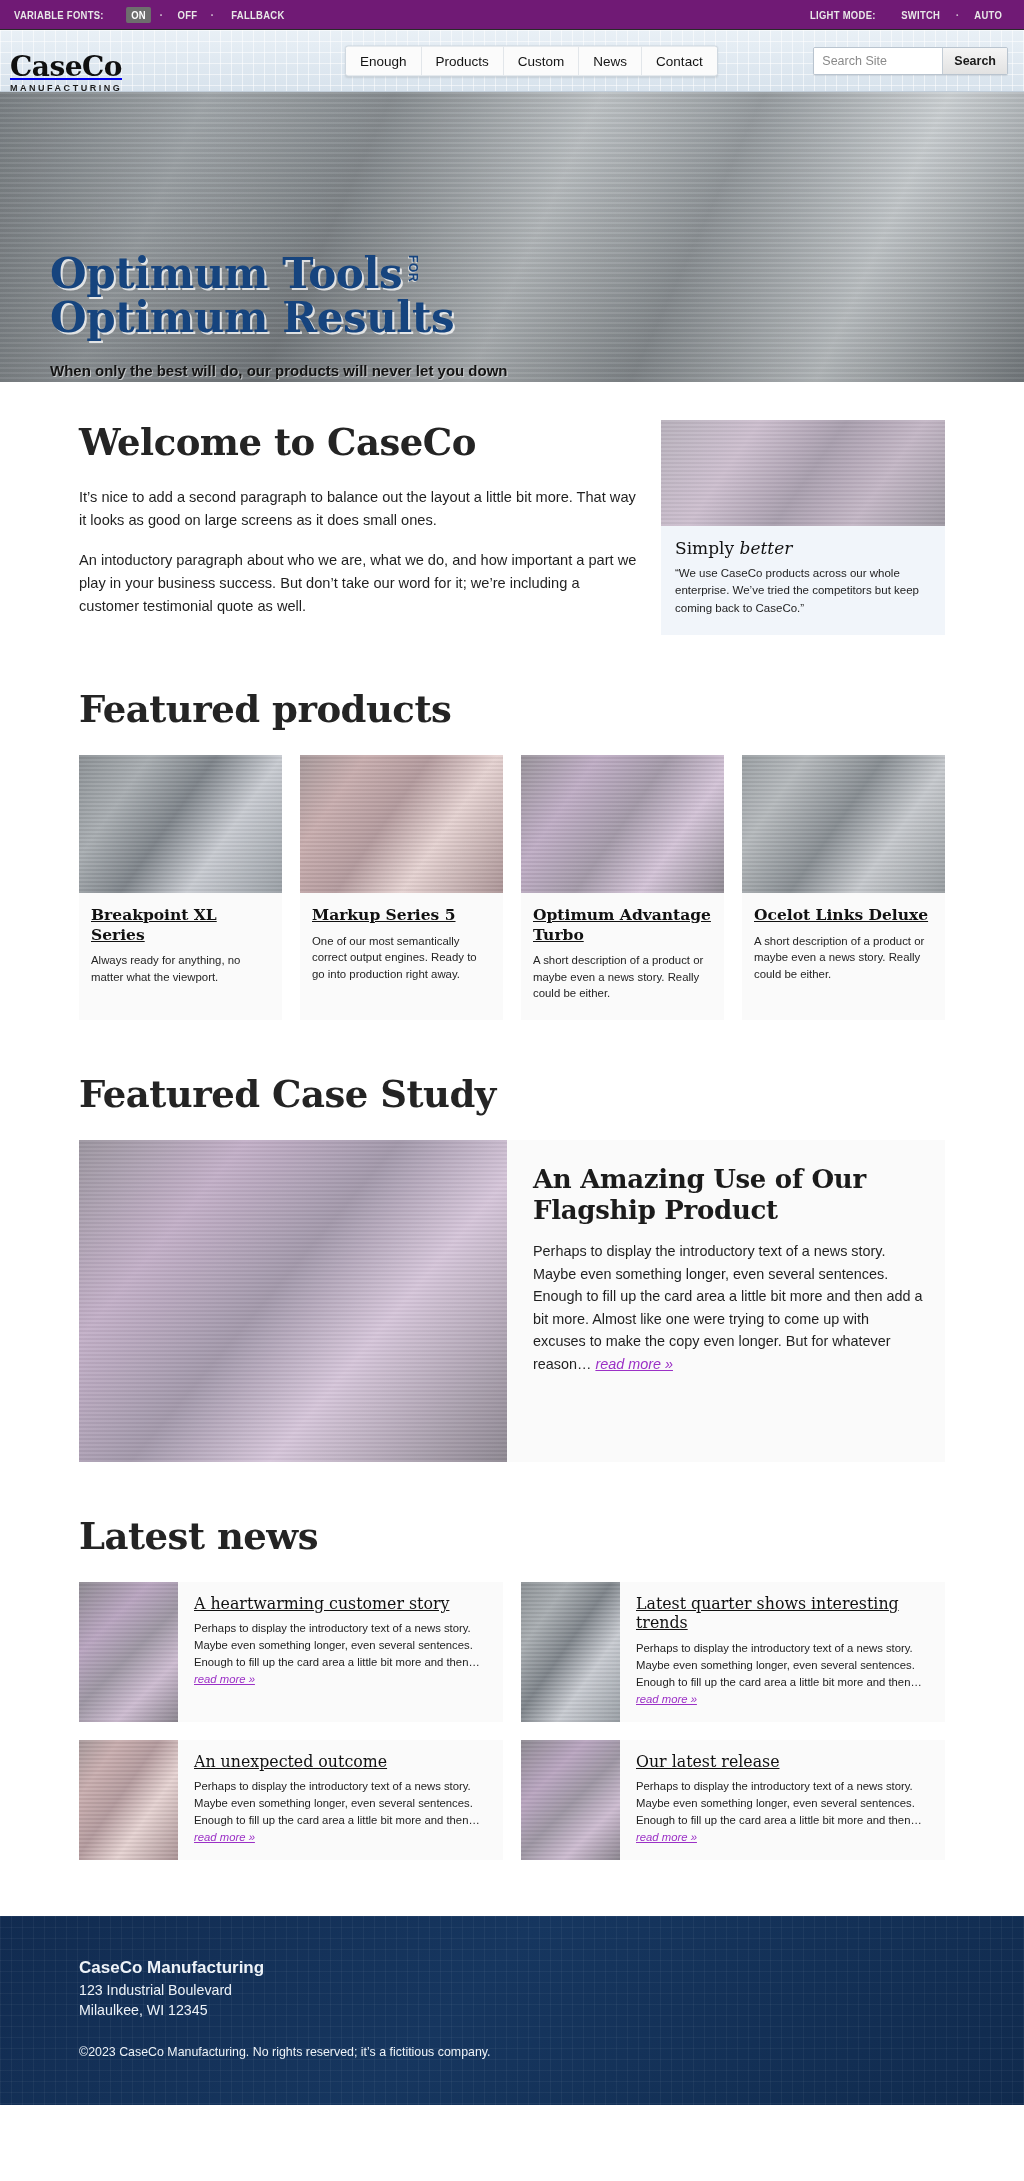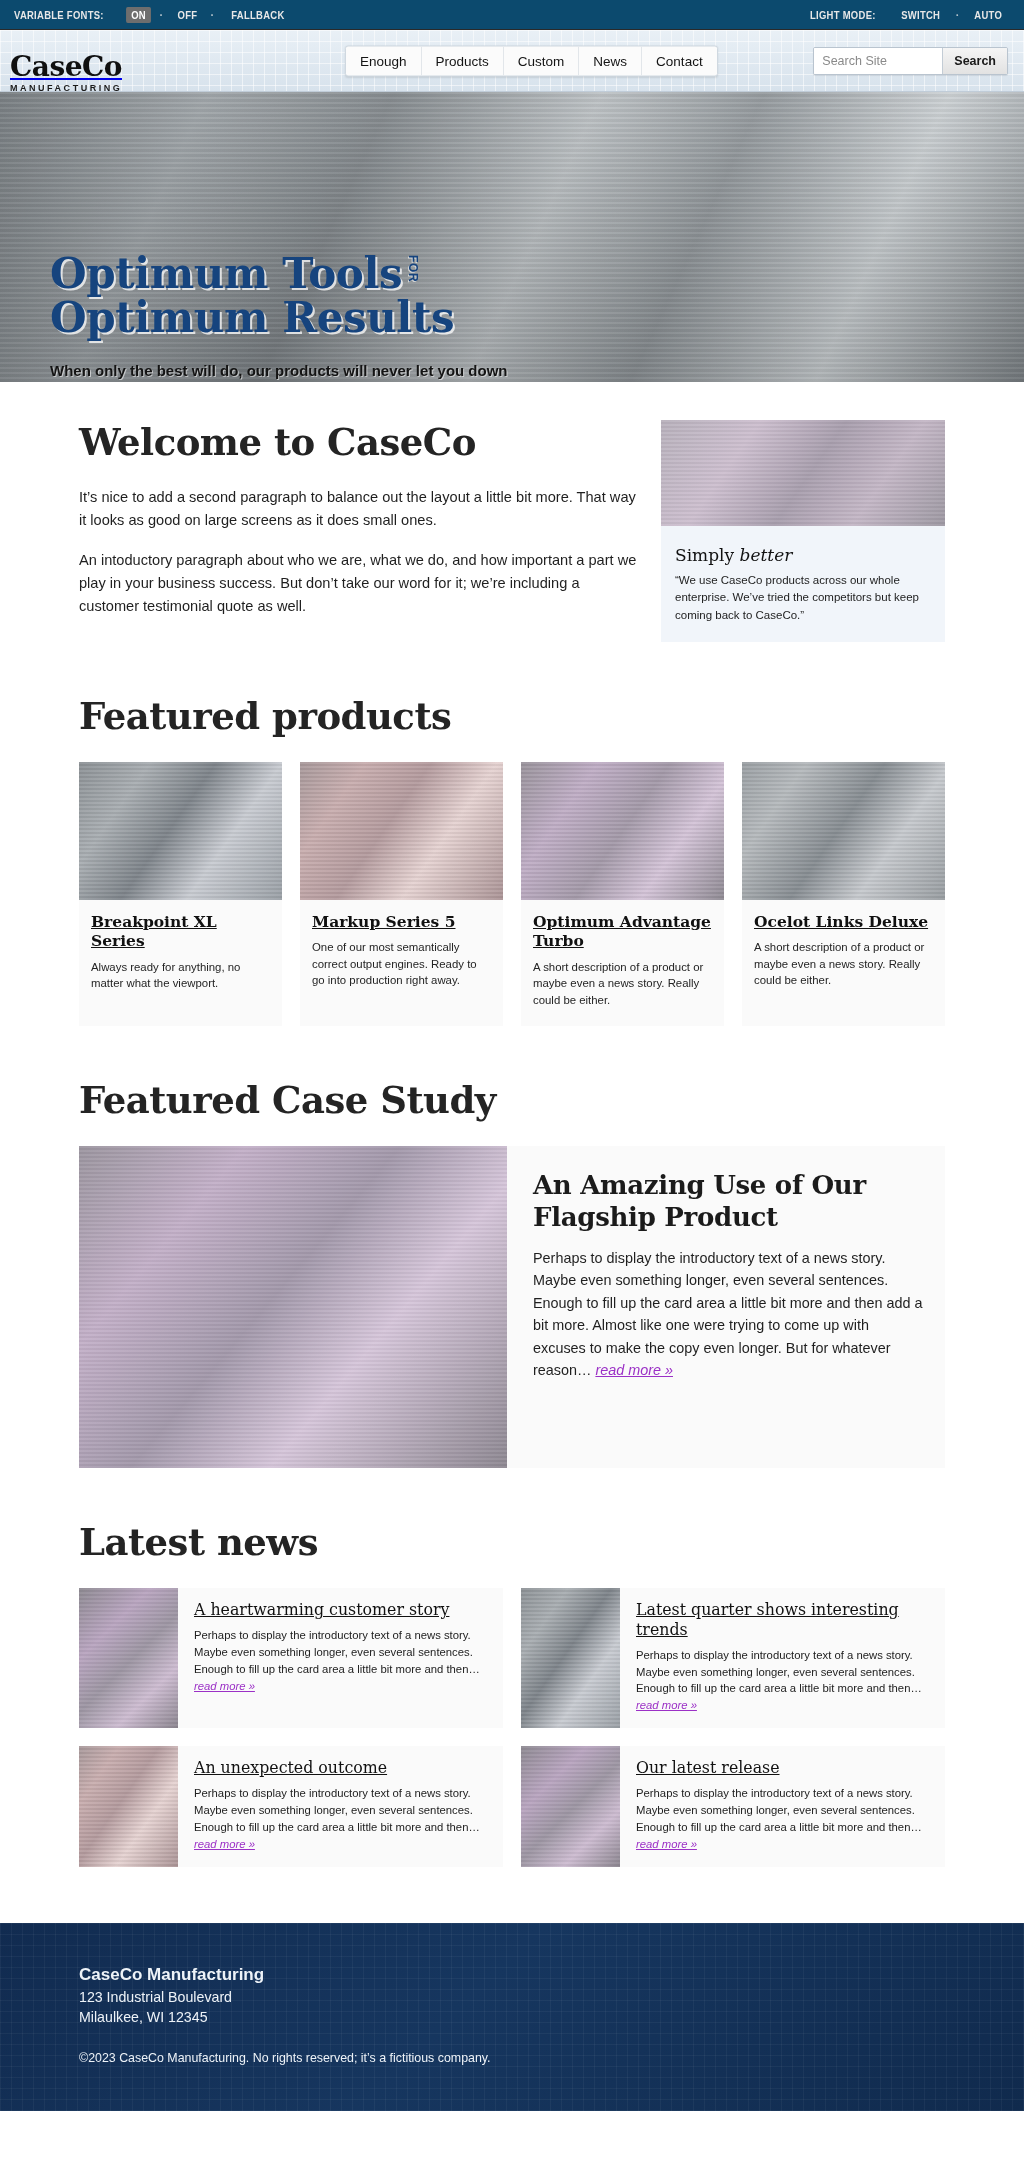--- a/index.html
+++ b/index.html
@@ -6,21 +6,21 @@
   html, body {
     width: 1024px;
     background: #ffffff;
     font-family: "Liberation Sans", sans-serif;
   }
   body { width: 1024px; }
 
   
   .vf-bar {
     height: 30px;
-    background: #0c4a6e;
+    background: #701a75;
     color: #e8e8e8;
     display: flex;
     align-items: center;
     justify-content: space-between;
     padding: 0 14px;
     font-family: "Liberation Sans Narrow", "Liberation Sans", sans-serif;
     font-size: 11px;
     font-weight: 700;
     letter-spacing: .03em;
     border-bottom: 1px solid #2a2a2a;
@@ -219,21 +219,21 @@
   }
   .testimonial-col { width: 284px; flex: 0 0 284px; }
   .testimonial-img {
     height: 106px;
     background:
       repeating-linear-gradient(to bottom, rgba(255,255,255,.05) 0 2px, rgba(0,0,0,.04) 2px 4px),
       linear-gradient(125deg,#b9b2bd 0%, #cdbfcf 28%, #a99fae 52%, #c4b7c6 74%, #9e99a3 100%);
   }
   .testimonial-body {
     background: #f1f5fa;
-    padding: 19px 14px 18px;
+    padding: 12px 14px 18px;
   }
   .testimonial-title {
     font-family: "DejaVu Serif", "Liberation Serif", serif;
     font-size: 17px;
     font-weight: 400;
     color: #111;
     margin-bottom: 7px;
   }
   .testimonial-title em { font-style: italic; }
   .testimonial-quote {

